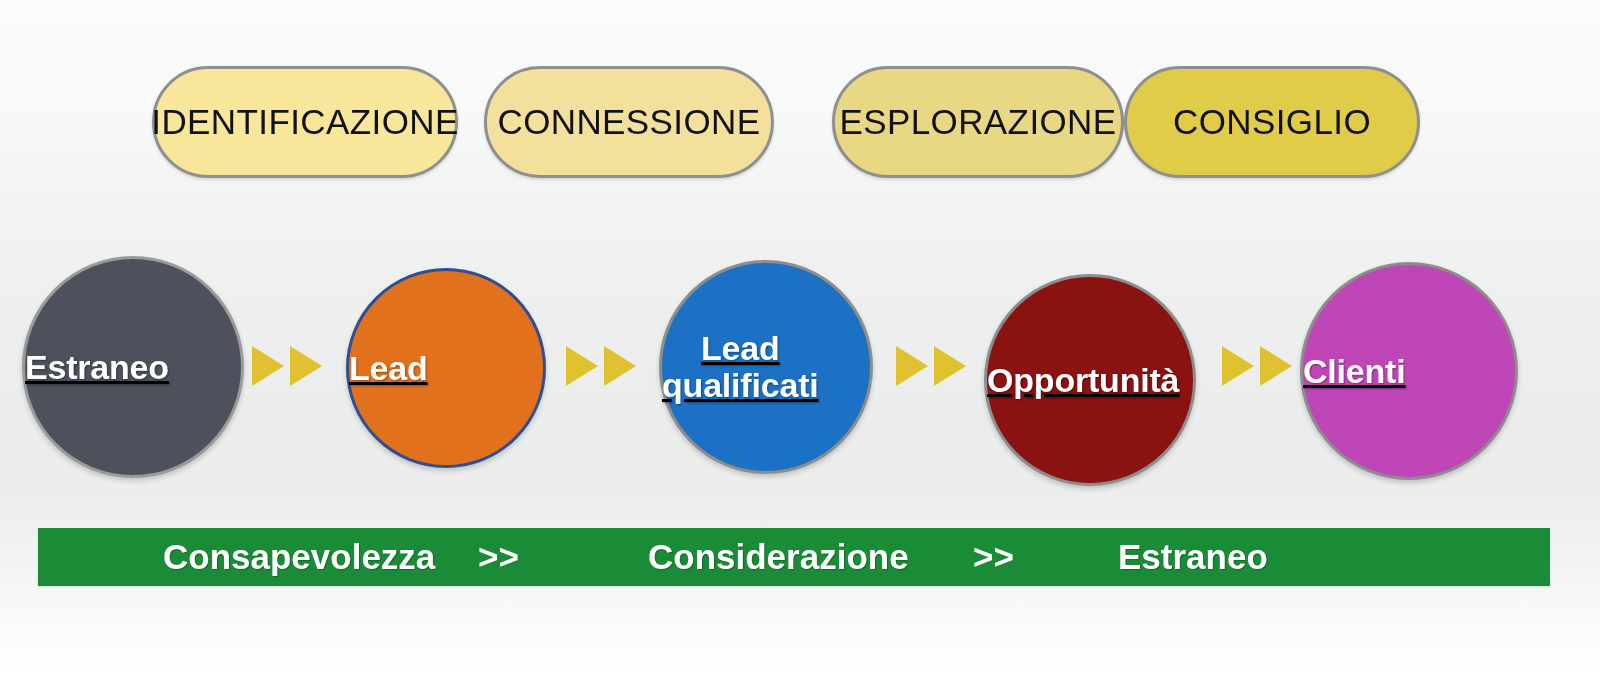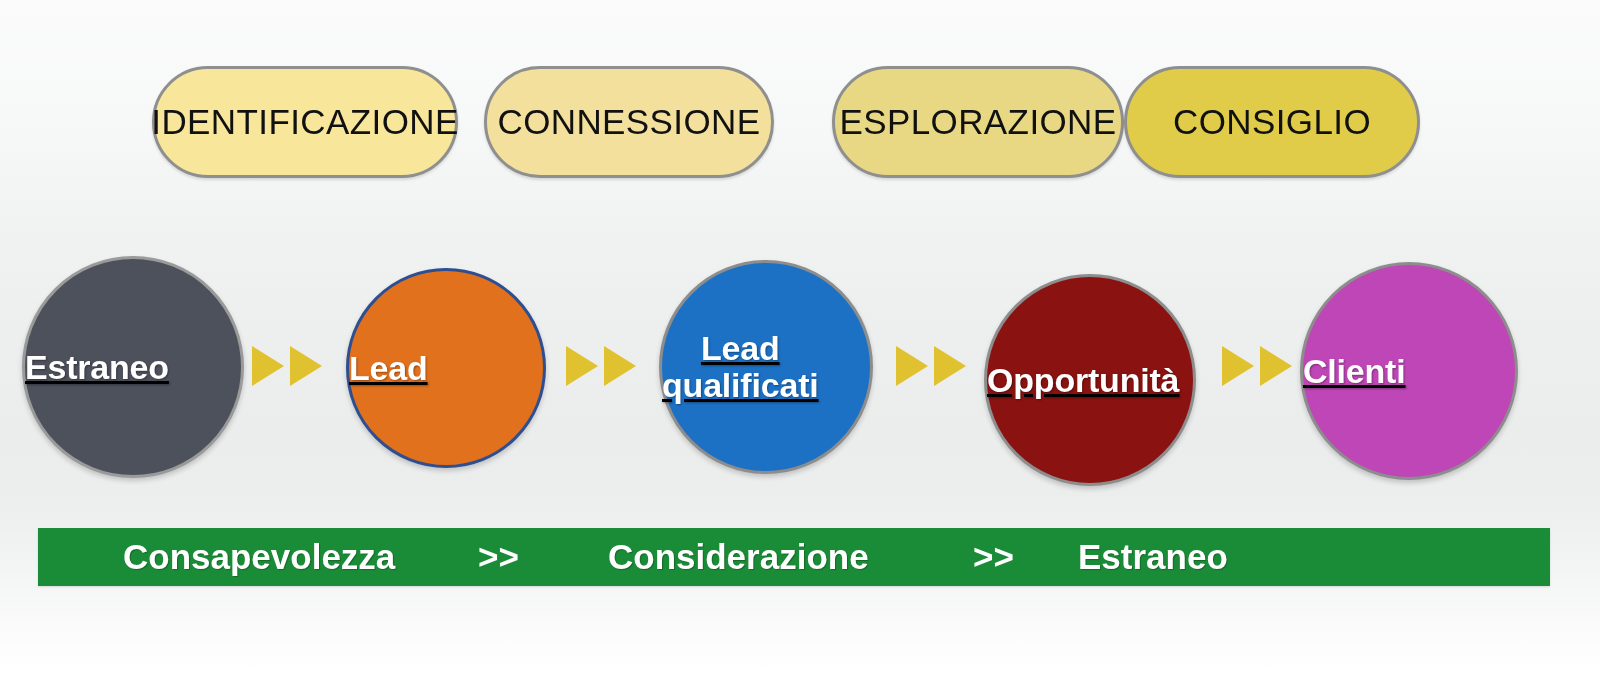--- a/index.html
+++ b/index.html
@@ -114,20 +114,21 @@
     display: flex;
     align-items: center;
     box-shadow: 0 1px 2px rgba(0,0,0,0.12);
   }
   .stage-item {
     color: #ffffff;
     font-weight: bold;
     font-size: 35px;
     white-space: nowrap;
     text-shadow: 1px 1px 1px rgba(0,0,0,0.25);
+    margin-left: 40px;
   }
   .stage-sep {
     color: #ffffff;
     font-weight: bold;
     font-size: 35px;
     white-space: nowrap;
   }
 </style>
 </head>
 <body>

